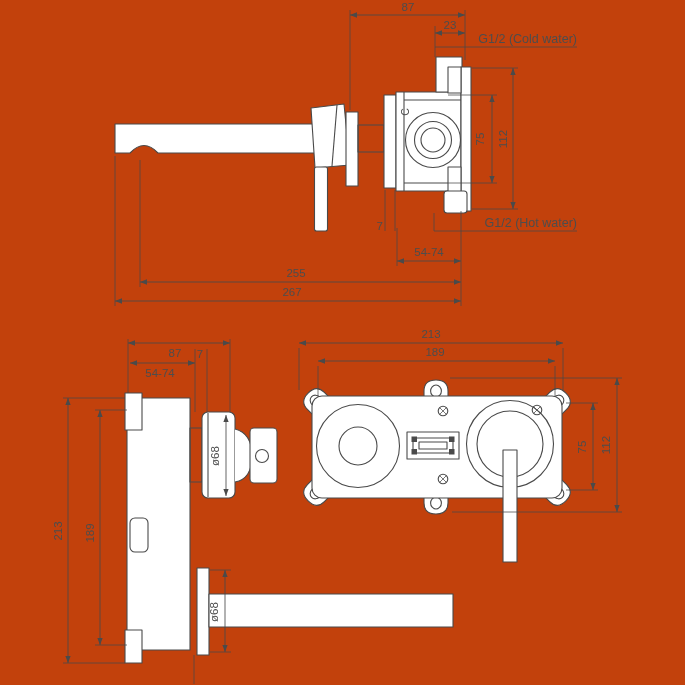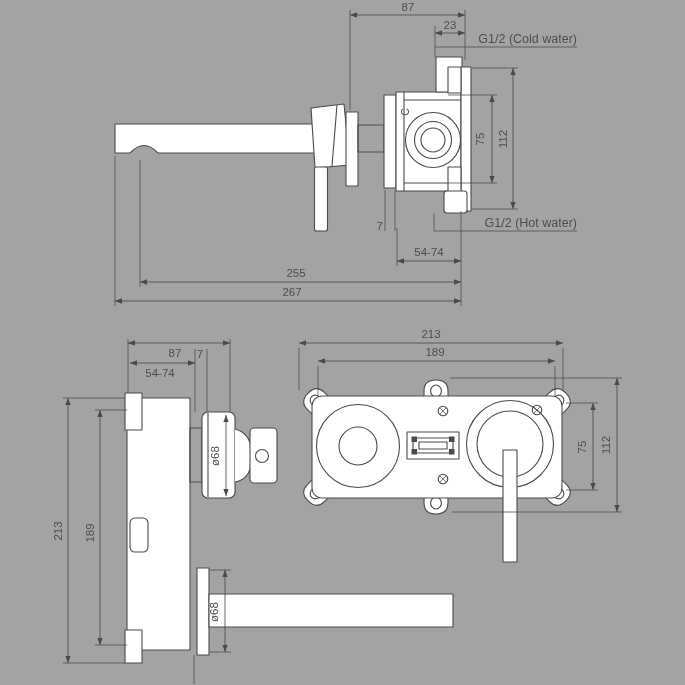--- a/index.html
+++ b/index.html
@@ -1,16 +1,16 @@
 <!DOCTYPE html>
 <html><head>
 <meta charset="utf-8">
 <style>
   html,body{margin:0;padding:0;background:#ffffff;}
-  .canvas{width:685px;height:685px;background:#a3a3a3;position:relative;overflow:hidden;}
+  .canvas{width:685px;height:685px;background:#c2410c;position:relative;overflow:hidden;}
   svg{display:block;}
   .part{fill:#ffffff;stroke:#4a4a4a;stroke-width:1.1;stroke-linejoin:round;}
   .ln{fill:none;stroke:#4a4a4a;stroke-width:1.1;stroke-linejoin:round;}
   .dim{fill:none;stroke:#4a4a4a;stroke-width:0.85;}
   .ext{fill:none;stroke:#4a4a4a;stroke-width:0.75;}
   .sq{fill:#4a4a4a;stroke:none;}
   .txt{font-family:"Liberation Sans",sans-serif;font-size:11.5px;fill:#4d4d4d;}
   .txtb{font-family:"Liberation Sans",sans-serif;font-size:12.5px;fill:#4d4d4d;}
   .txtc{font-family:"Liberation Sans",sans-serif;font-size:10.5px;fill:#4d4d4d;}
   .mid{text-anchor:middle;}

